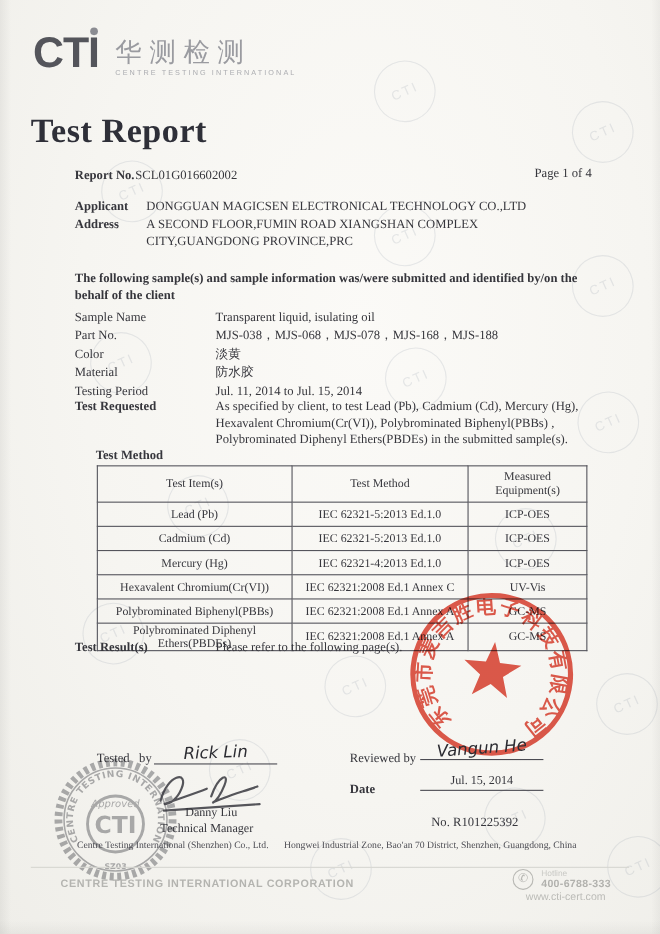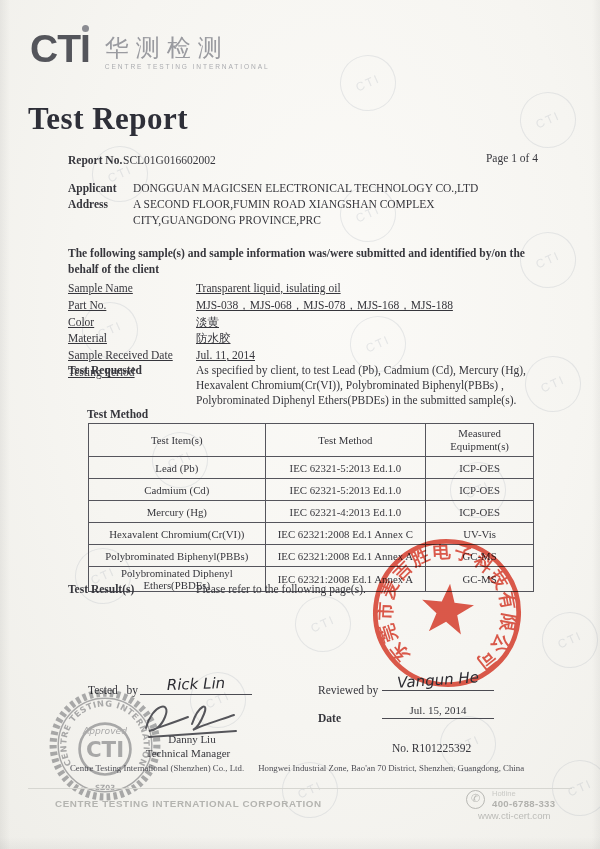--- a/index.html
+++ b/index.html
@@ -39,21 +39,21 @@
   .page-num{top:151px;right:62px;}
   
   .applicant-label{top:181px;left:68px;}
   .applicant-value{top:181px;left:133px;width:440px;}
   .address-label{top:197px;left:68px;}
   .address-lines{top:197px;left:133px;width:440px;}
   
   .intro{top:246px;left:68px;width:480px;font-weight:bold;font-size:11.5px;line-height:15.5px;}
   
   .sample-info{top:281px;left:68px;width:480px;}
-  .sample-row{display:flex;height:16.8px;align-items:flex-start;text-decoration:underline;}
+  .sample-row{display:flex;height:16.8px;align-items:center;}
   .sample-row .sl{width:128px;flex:none;}
   
   .treq-label{top:363px;left:68px;}
   .treq-value{top:363px;left:196px;width:352px;font-size:11.5px;line-height:15px;}
   
   .tmethod-heading{top:407px;left:87px;}
   table.tm{position:absolute;top:423px;left:88px;width:446px;border-collapse:collapse;
       font-size:10.8px;color:#36363c;}
   table.tm th,table.tm td{border:1px solid #55555c;text-align:center;padding:0 4px;
       font-weight:normal;background:transparent;}
@@ -162,25 +162,22 @@
       </div>
       <div class="sample-row">
         <span class="sl">Color</span>
         <span>淡黄</span>
       </div>
       <div class="sample-row">
         <span class="sl">Material</span>
         <span>防水胶</span>
       </div>
       <div class="sample-row">
-        <span class="sl">Sample Received Date</span>
-        <span>Jul. 11, 2014</span>
-      </div>
-      <div class="sample-row">
         <span class="sl">Testing Period</span>
+        <span>Jul. 11, 2014 to Jul. 15, 2014</span>
       </div>
     </div>
 
   <div class="abs t11 lbl treq-label">Test Requested</div>
   <div class="abs treq-value">As specified by client, to test Lead (Pb), Cadmium (Cd), Mercury (Hg), Hexavalent Chromium(Cr(VI)), Polybrominated Biphenyl(PBBs) , Polybrominated Diphenyl Ethers(PBDEs) in the submitted sample(s).</div>
 
   <div class="abs t11 lbl tmethod-heading">Test Method</div>
   <table class="tm">
     <colgroup>
         <col class="c1">

